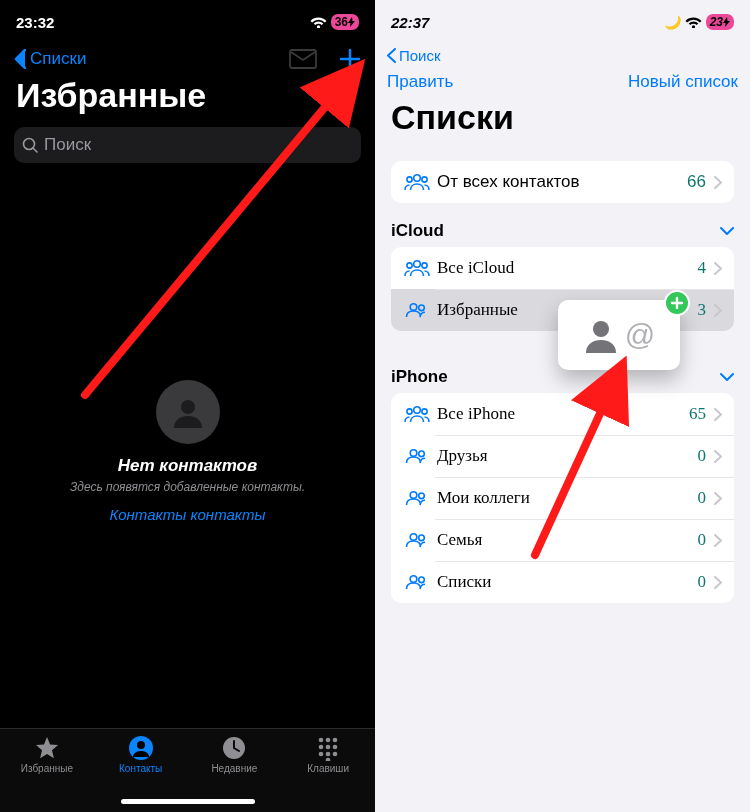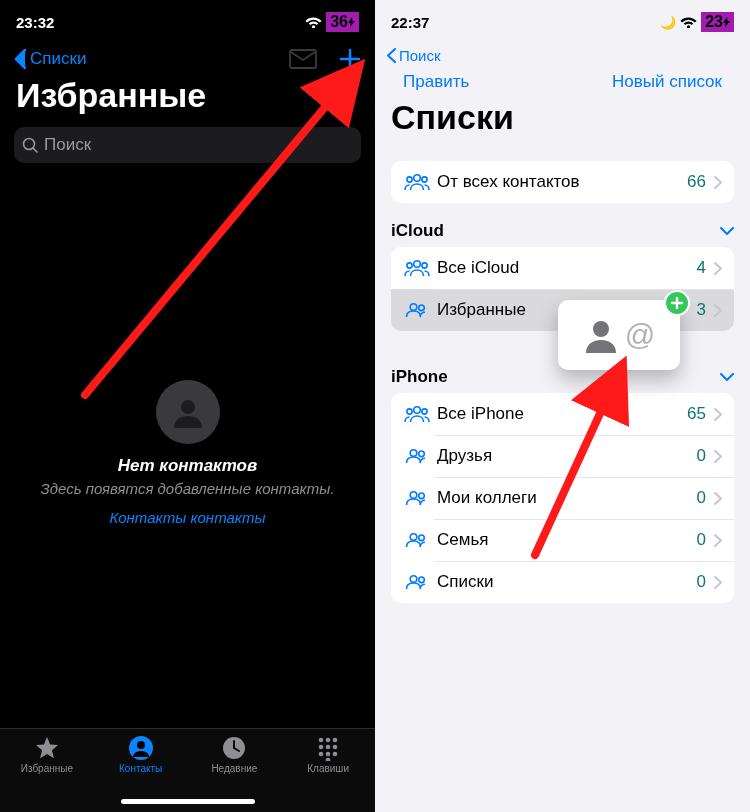--- a/index.html
+++ b/index.html
@@ -5,62 +5,62 @@
     * { margin: 0; padding: 0; box-sizing: border-box; -webkit-font-smoothing: antialiased; }
     body { font-family: -apple-system, "SF Pro Text", "Helvetica Neue", Arial, sans-serif; background: #555; }
     .wrap { display: flex; width: 750px; height: 812px; }
     .screen { position: relative; width: 375px; height: 812px; overflow: hidden; }
     .screen-left { background: #000; color: #fff; }
     .screen-right { background: #f2f2f7; color: #000; }
 
     
     .status { display: flex; align-items: center; justify-content: space-between; height: 44px; padding: 0 16px; font-size: 15px; font-weight: 600; }
     .status .right { display: flex; align-items: center; gap: 4px; }
-    .battery-badge { display: inline-flex; align-items: center; background: #a21caf; color: #000; border-radius: 0; padding: 1px 4px; font-size: 16px; font-weight: 700; }
+    .battery-badge { display: inline-flex; align-items: center; background: #ec4899; color: #000; border-radius: 7px; padding: 1px 4px; font-size: 12px; font-weight: 700; }
     .status svg { display: block; }
 
     
     .nav-left { display: flex; align-items: center; justify-content: space-between; padding: 4px 14px 6px; }
     .back { display: flex; align-items: center; color: #0a84ff; font-size: 17px; }
     .nav-actions { display: flex; align-items: center; gap: 22px; }
 
     .title-large { font-size: 34px; font-weight: 700; padding: 0 16px 8px; }
     .search-bar { margin: 4px 14px 0; background: #1c1c1e; border-radius: 10px; height: 36px; display: flex; align-items: center; padding: 0 8px; color: #98989f; font-size: 17px; }
     .search-bar .sicon { margin-right: 6px; }
 
     
     .empty { position: absolute; top: 380px; left: 0; right: 0; display: flex; flex-direction: column; align-items: center; text-align: center; padding: 0 24px; font-style: italic; }
     .empty .avatar-circle { width: 64px; height: 64px; border-radius: 50%; background: #3a3a3c; display: flex; align-items: center; justify-content: center; margin-bottom: 12px; }
     .empty h3 { font-size: 17px; font-weight: 600; margin-bottom: 4px; }
-    .empty p { font-size: 15px; color: #8e8e93; margin-bottom: 12px; }
+    .empty p { font-size: 12px; color: #8e8e93; margin-bottom: 12px; }
     .empty .add-link { color: #0a84ff; font-size: 15px; }
 
     
     .tabbar { position: absolute; bottom: 0; left: 0; right: 0; height: 84px; background: #0b0b0b; border-top: 0.5px solid #2c2c2e; display: flex; justify-content: space-around; padding-top: 6px; }
     .tab { flex: 1; display: flex; flex-direction: column; align-items: center; color: #8e8e93; font-size: 10px; gap: 2px; }
     .tab.active { color: #0a84ff; }
     .home-ind { position: absolute; bottom: 8px; left: 50%; transform: translateX(-50%); width: 134px; height: 5px; background: #fff; border-radius: 3px; }
 
     
     .search-top { display: flex; align-items: center; color: #007aff; font-size: 15px; padding: 0 12px; height: 22px; }
-    .nav-right { display: flex; align-items: center; justify-content: space-between; padding: 6px 28px; color: #007aff; font-size: 17px; }
+    .nav-right { display: flex; align-items: center; justify-content: space-between; padding: 6px 12px; color: #007aff; font-size: 17px; }
     .title-large-right { font-size: 34px; font-weight: 700; padding: 0 16px 10px; }
 
     .card { margin: 14px 16px 18px; background: #fff; border-radius: 10px; overflow: hidden; }
     .row { display: flex; align-items: center; padding: 11px 12px; font-size: 17px; position: relative; }
     .row + .row::before { content:""; position:absolute; top:0; left:44px; right:0; height:0.5px; background:#e5e5ea; }
     .row .gicon { width: 28px; display: flex; justify-content: center; margin-right: 6px; }
     .row .lbl { flex: 1; }
     .row .count { color: #0f766e; margin-right: 8px; font-size: 17px; }
     .row .chev { color: #c7c7cc; }
     .row.selected { background: #d9d9de; }
 
     .sec-header { display: flex; align-items: center; justify-content: space-between; padding: 0 16px 6px; font-size: 17px; font-weight: 600; }
     .sec-header .toggle { color: #007aff; }
-    .card.grouped { margin-top: 0; }
+    .card.grouped { margin-top: 0; font-family: Liberation Serif, serif; }
 
     
     .drag-card { position: absolute; left: 183px; top: 300px; width: 122px; height: 70px; background: #ffffff; border-radius: 10px; box-shadow: 0 10px 20px rgba(0,0,0,0.25); display: flex; align-items: center; justify-content: center; gap: 6px; }
     .drag-card .plus { position: absolute; top: -10px; right: -10px; width: 26px; height: 26px; border-radius: 50%; background: #34c759; border: 2px solid #fff; display:flex; align-items:center; justify-content:center;}
     .drag-card .at { font-size: 30px; color: #b0b0b5; font-weight: 400; }
 
     
     .arrow-left { position: absolute; left: 65px; top: 55px; pointer-events: none; }
     .arrow-right { position: absolute; left: 150px; top: 330px; pointer-events: none; }
 
@@ -173,21 +173,21 @@
       <defs>
           <marker id="ah1" markerWidth="8" markerHeight="8" refX="6" refY="4" orient="auto">
             <path d="M0 0L8 4L0 8z" fill="#ff1a1a"></path>
           </marker>
         </defs>
       <path d="M20 340 L290 16" stroke="#ff1a1a" stroke-width="8" stroke-linecap="round" marker-end="url(#ah1)"></path>
     </svg>
   </div>
 
   <div class="screen screen-right">
-    <div class="status" style="color:#000;">
+    <div class="status" style="color:#000;font-style:italic;">
       <span>22:37</span>
       <span class="right">
         <span style="font-size:13px;">🌙</span>
         <svg width="17" height="12" viewBox="0 0 17 12">
             <path fill="#000" d="M8.5 9.2a1.6 1.6 0 110 3.2 1.6 1.6 0 010-3.2zm0-3.8c1.9 0 3.6.8 4.8 2l-1.6 1.6a4.5 4.5 0 00-6.4 0L3.7 7.4A6.7 6.7 0 018.5 5.4zm0-3.8c3.1 0 5.9 1.3 8 3.3L14.9 6.5a9 9 0 00-12.8 0L.5 4.9A11.3 11.3 0 018.5 1.6z"></path>
           </svg>
         <span class="battery-badge">
             <span>23</span>
             <svg width="7" height="10" viewBox="0 0 7 10">
               <path fill="#000" d="M4 0L0 6h2.5L2 10l5-6H4.5z"></path>

